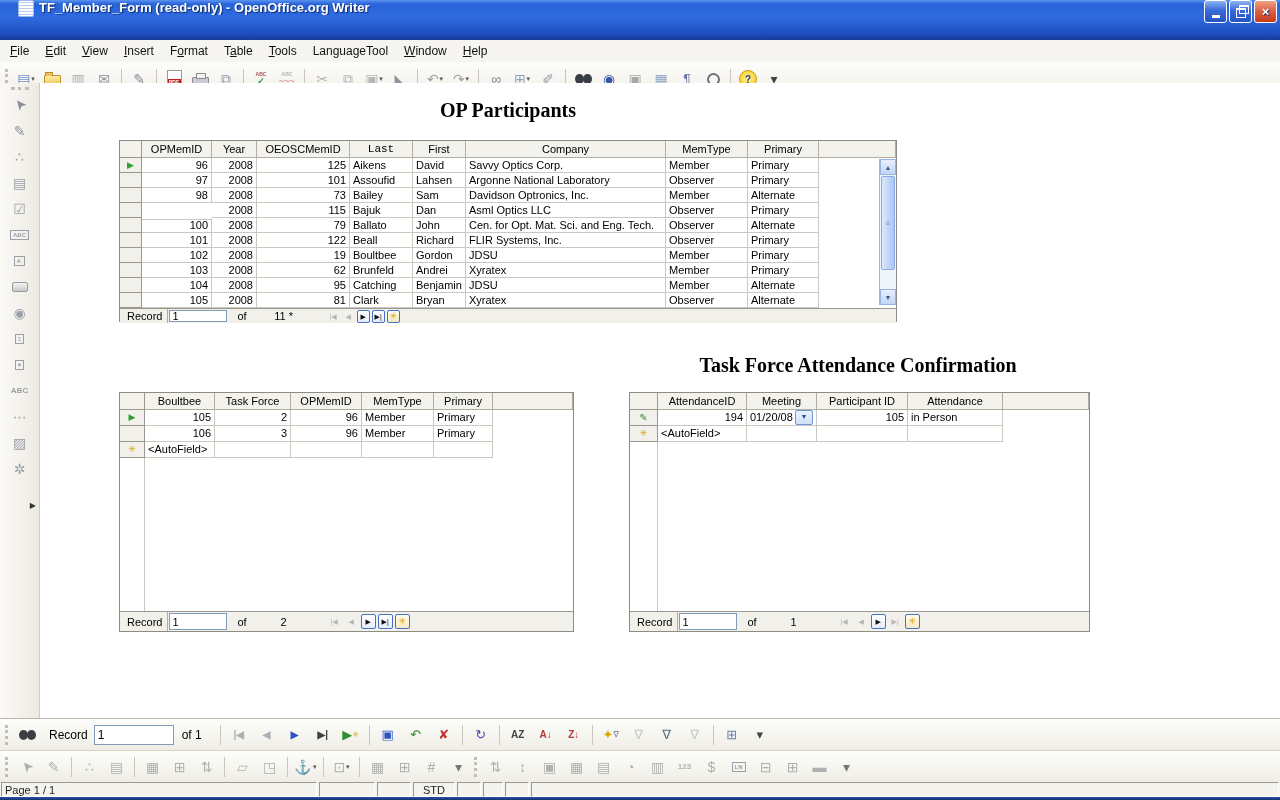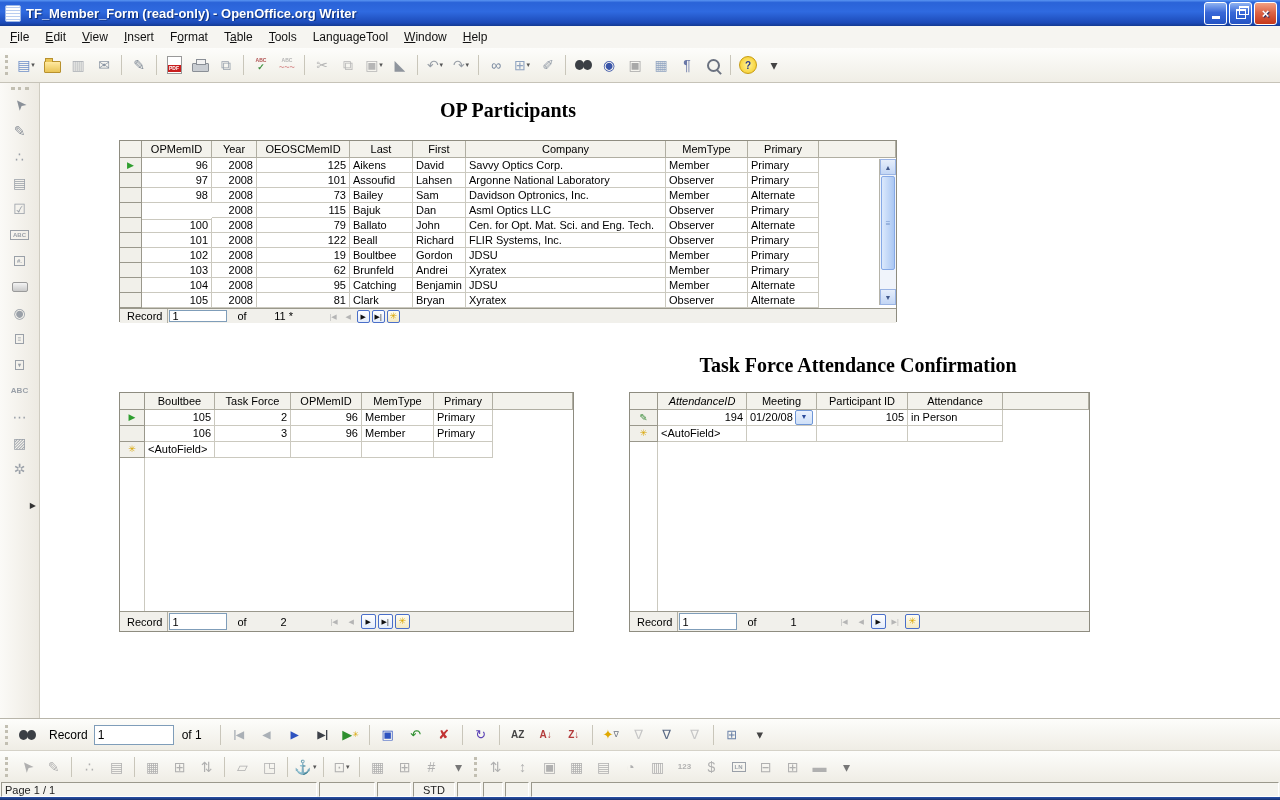--- a/index.html
+++ b/index.html
@@ -1,20 +1,20 @@
 <!DOCTYPE html>
 <html><head>
 <meta charset="utf-8">
 <style>
   html,body{margin:0;padding:0;width:1280px;height:800px;overflow:hidden;
     font-family:"Liberation Sans",sans-serif;background:#ece9e2;}
   .window{position:relative;width:1280px;height:800px;overflow:hidden;background:#ece9e2;}
 
   
-  .titlebar{height:26px;display:flex;align-items:center;padding:0 3px 0 5px;
+  .titlebar{height:40px;display:flex;align-items:flex-start;padding:0 3px 0 18px;
     background:linear-gradient(180deg,#5a95f2 0%,#2a63d8 10%,#2f6ae0 45%,#1c4ab8 88%,#143a92 100%);
     color:#fff;font-weight:bold;font-size:13px;text-shadow:1px 1px 1px #0a2a6e;}
   .titlebar .i-writer{width:14px;height:15px;background:#fefefe;border:1px solid #9db8e8;border-radius:2px;
     background-image:linear-gradient(#b9cdf0 1px,transparent 1px);background-size:100% 3px;background-position:0 4px;margin-right:5px;flex:none;}
   .title-text{flex:1;white-space:nowrap;overflow:hidden;}
   .tb-win-btn{width:21px;height:21px;margin-left:2px;border:1px solid #fff;border-radius:3px;
     display:flex;align-items:center;justify-content:center;overflow:hidden;
     background:linear-gradient(180deg,#8fb3f2,#3968d8 45%,#2453c4);color:#fff;}
   .tb-win-btn.close{background:linear-gradient(180deg,#f2a183,#dd6547 45%,#c6371a);}
   .g-min{width:8px;height:3px;background:#fff;margin-top:9px;}
@@ -326,21 +326,21 @@
 
   <div class="doc">
     <div class="grid-title" style="left:468px;top:16px;">OP Participants</div>
     <div class="grid-title" style="left:818px;top:271px;">Task Force Attendance Confirmation</div>
     <div class="grid" id="grid-op" style="left:79px;top:57px;width:778px;height:182px;">
         <div class="g-head" style="height: 17px;">
           <span class="g-cell g-sel" style="width: 22px;"></span>
           <span class="g-cell" style="width: 70px; line-height: 16px;">OPMemID</span>
           <span class="g-cell" style="width: 45px; line-height: 16px;">Year</span>
           <span class="g-cell" style="width: 93px; line-height: 16px;">OEOSCMemID</span>
-          <span class="g-cell" style="width: 63px; line-height: 16px;">Last</span>
+          <span class="g-cell" style="width: 63px; line-height: 16px; font-family: Liberation Mono, monospace;">Last</span>
           <span class="g-cell" style="width: 53px; line-height: 16px;">First</span>
           <span class="g-cell" style="width: 200px; line-height: 16px;">Company</span>
           <span class="g-cell" style="width: 82px; line-height: 16px;">MemType</span>
           <span class="g-cell" style="width: 71px; line-height: 16px;">Primary</span>
           <span class="g-cell" style="width: 77px;"></span>
         </div>
         <div class="g-row" style="height: 15px;">
           <span class="g-cell g-sel" style="width: 22px;">
             <span class="sel-current">▶</span>
           </span>
@@ -540,21 +540,21 @@
             <span class="rb-btn en" style="width: 15px; height: 15px;">▶</span>
             <span class="rb-btn en" style="width: 15px; height: 15px;">▶|</span>
             <span class="rb-btn star" style="width: 15px; height: 15px;">✳</span>
             <span></span>
           </span>
         </div>
       </div>
     <div class="grid" id="grid-att" style="left:589px;top:309px;width:461px;height:240px;">
         <div class="g-head" style="height: 17px;">
           <span class="g-cell g-sel" style="width: 28px;"></span>
-          <span class="g-cell" style="width: 89px; line-height: 16px; font-style: italic;">AttendanceID</span>
+          <span class="g-cell" style="width: 89px; line-height: 16px;">AttendanceID</span>
           <span class="g-cell" style="width: 70px; line-height: 16px;">Meeting</span>
           <span class="g-cell" style="width: 91px; line-height: 16px;">Participant ID</span>
           <span class="g-cell" style="width: 95px; line-height: 16px;">Attendance</span>
           <span class="g-cell" style="width: 86px;"></span>
         </div>
         <div class="g-row" style="height: 16px;">
           <span class="g-cell g-sel" style="width: 28px;">
             <span class="sel-edit">✎</span>
           </span>
           <span class="g-cell num" style="width: 89px; line-height: 15px;">194</span>

